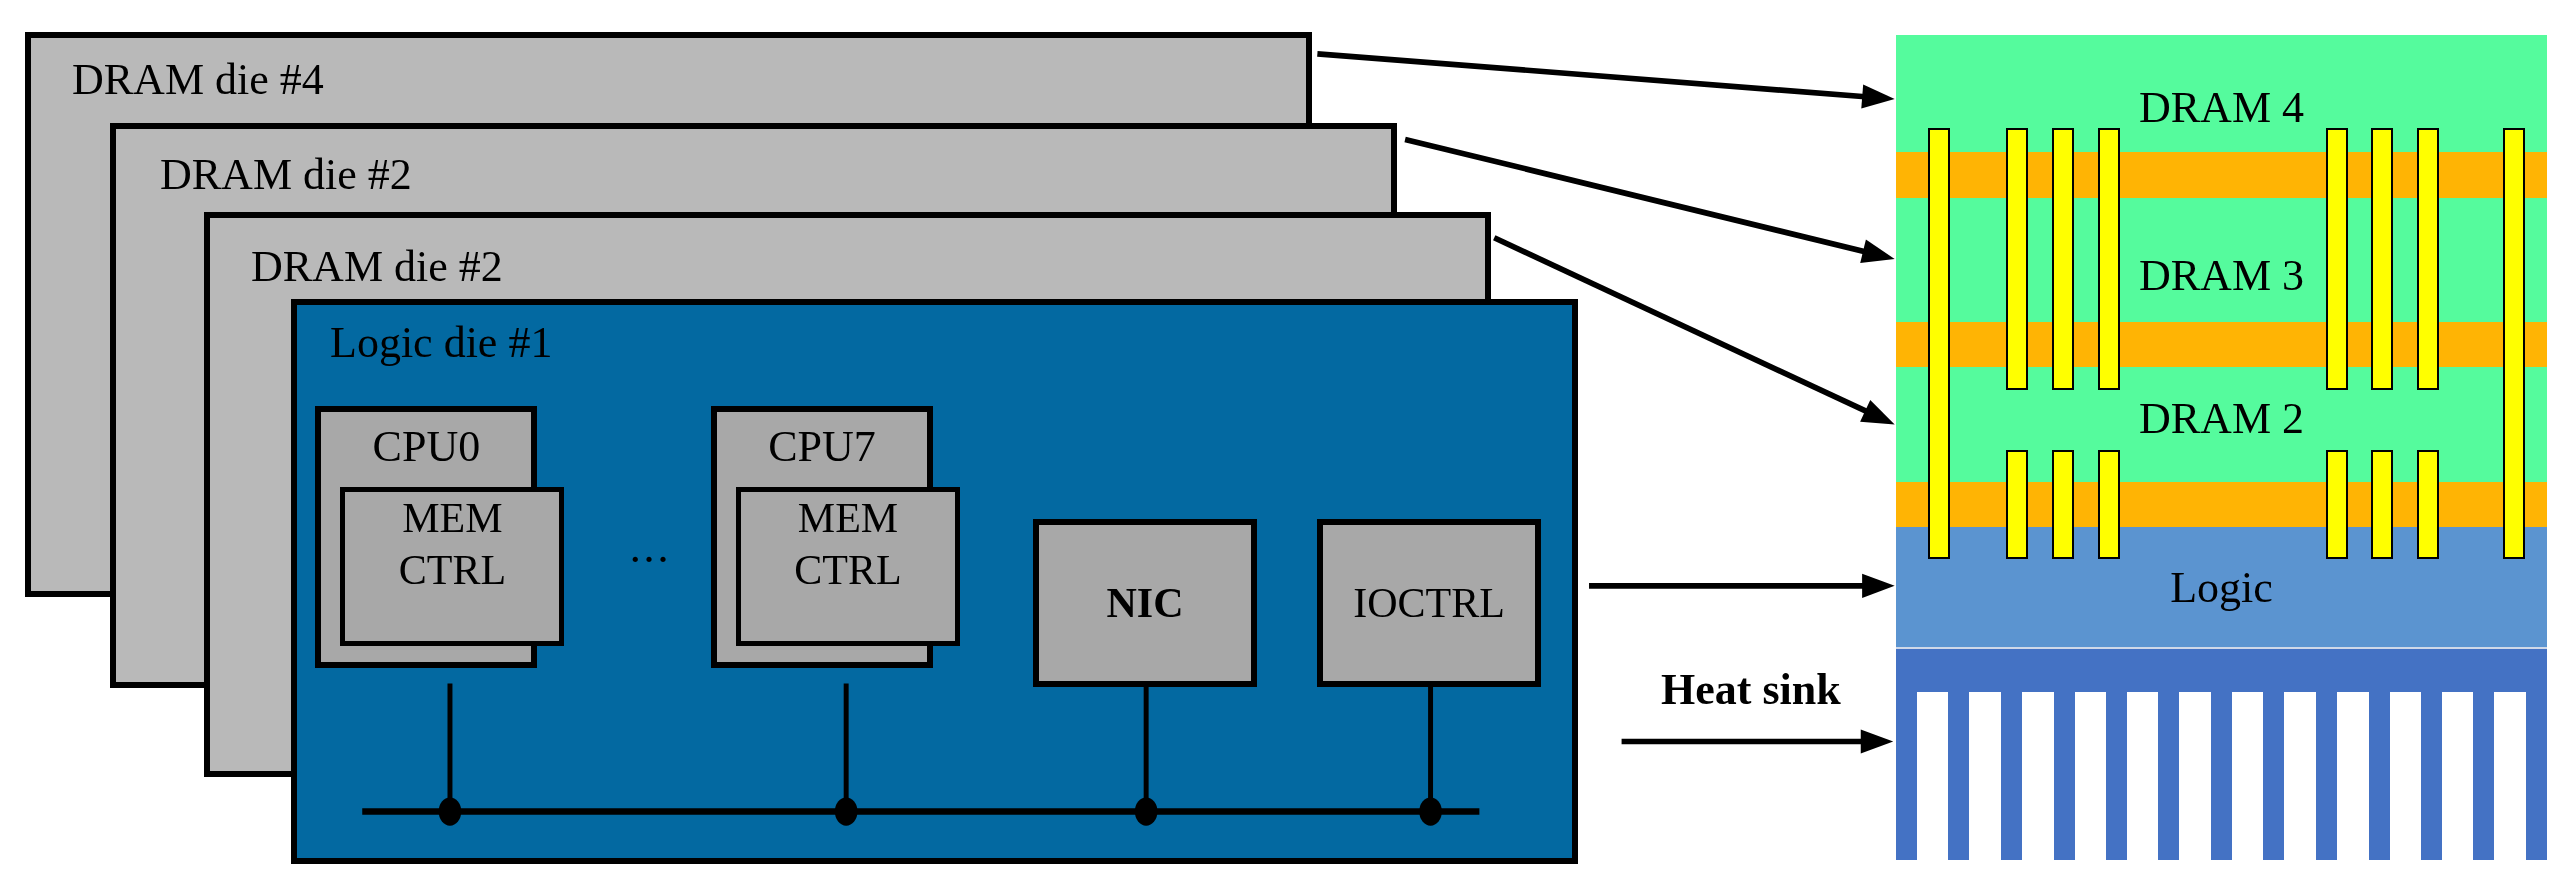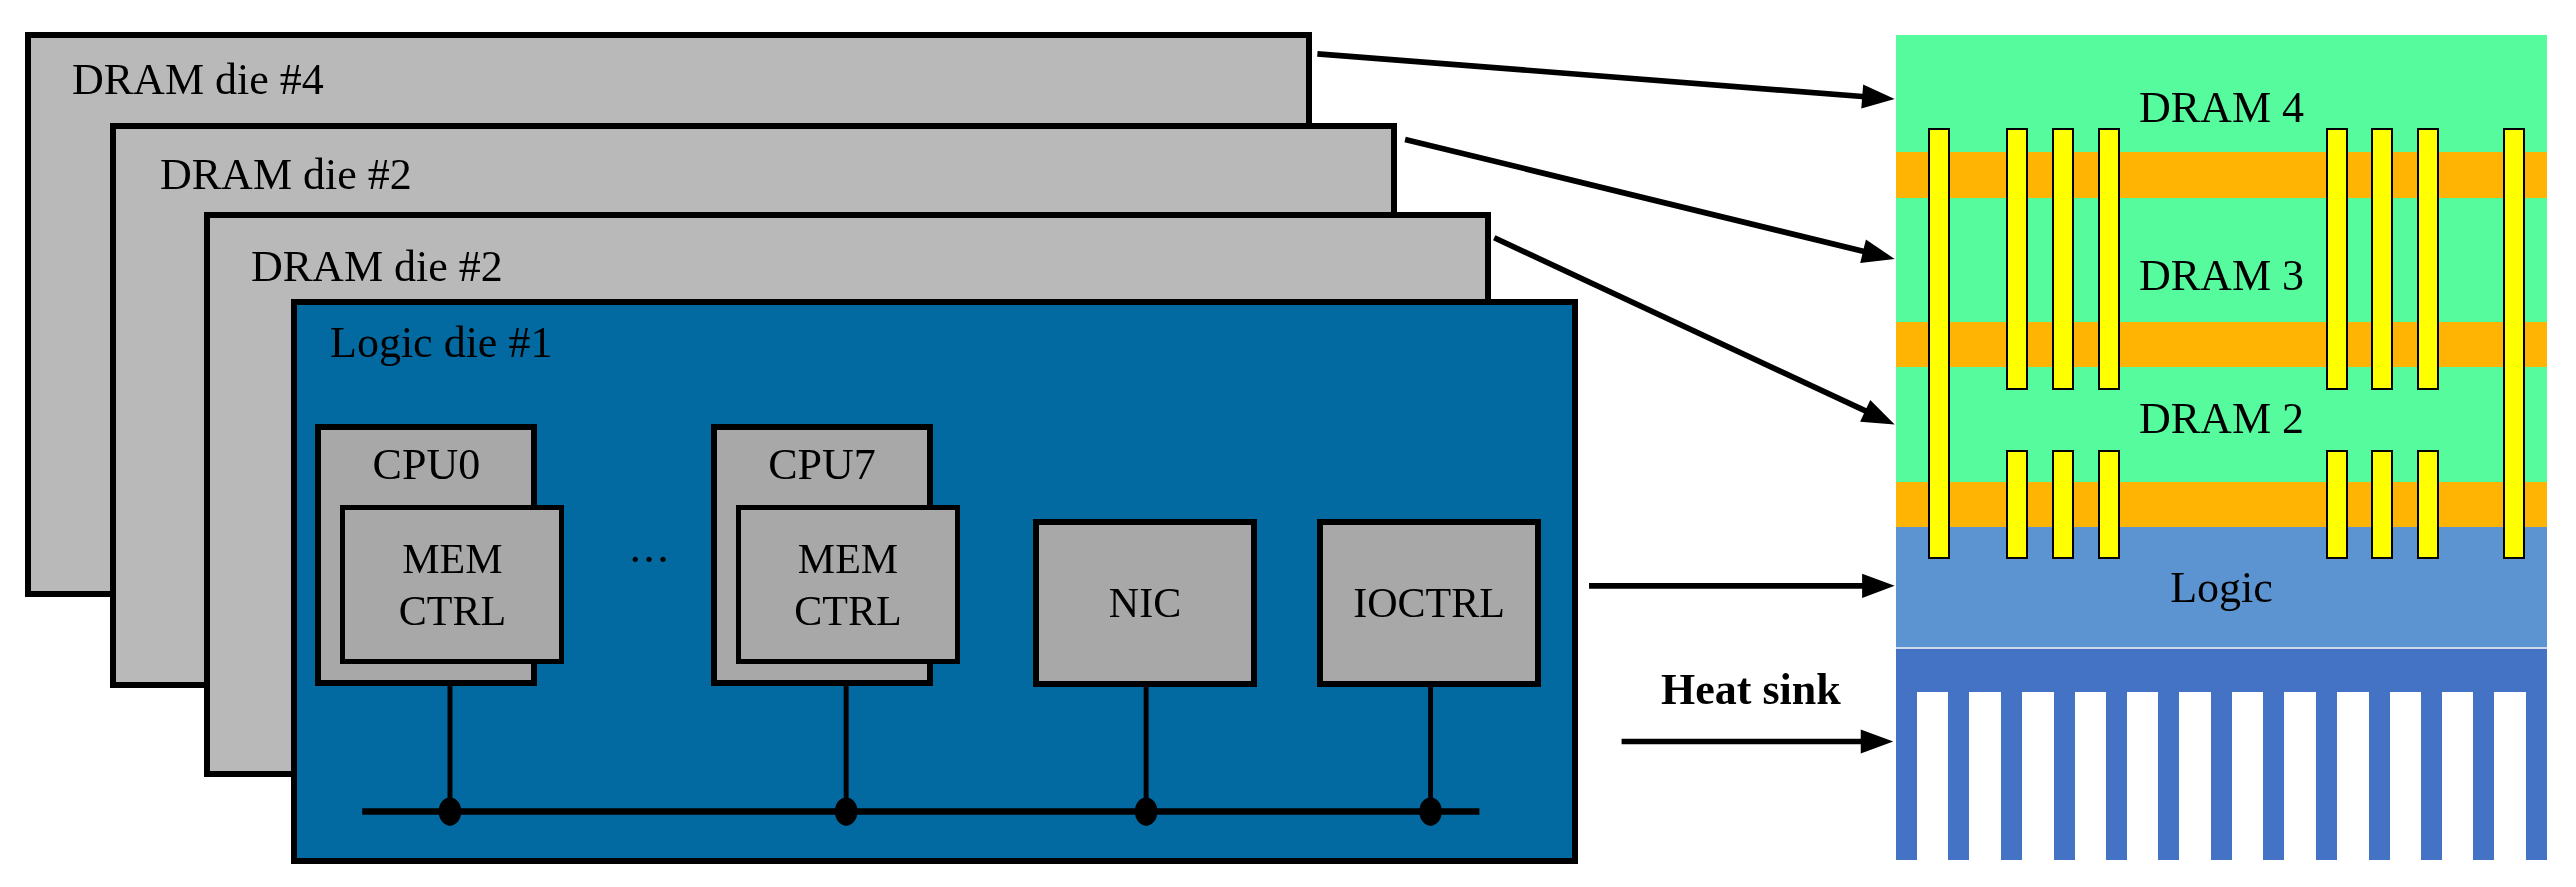--- a/index.html
+++ b/index.html
@@ -22,36 +22,36 @@
     position:absolute;font-size:44px;line-height:50px;white-space:nowrap;
   }
   .die-dram4 .die-label{left:41px;top:17px;}
   .die-dram3 .die-label{left:44px;top:21px;}
   .die-dram2 .die-label{left:41px;top:24px;}
   .die-logic .die-label{left:33px;top:12.7px;}
 
   .comp{
     position:absolute;background:var(--box-gray);border:6.4px solid var(--line-black);
   }
-  .cpu{width:222px;height:262px;top:119px;}
+  .cpu{width:222px;height:262px;top:101px;}
   .cpu0{left:18.4px;}
   .cpu7{left:414px;}
   .cpu-title{
     position:absolute;left:0;right:0;top:5.7px;text-align:center;
     font-size:44px;line-height:57px;
   }
   .memctrl{
     position:absolute;left:19px;top:75px;width:224px;height:159px;
     background:var(--box-gray);border:5.7px solid var(--line-black);
-    display:flex;flex-direction:column;align-items:center;justify-content:center;
+    display:flex;flex-direction:column;align-items:center;justify-content:flex-start;
     font-size:42px;line-height:52px;text-align:center;
   }
   .smallbox{width:224px;height:168px;top:214px;display:flex;align-items:center;justify-content:center;
     font-size:42px;line-height:53px;text-align:center;}
-  .nic{left:736px;}
+  .nic{left:736px;font-weight:bold;}
   .io{left:1020px;flex-direction:row;}
   .ellipsis{
     position:absolute;left:297px;top:218px;width:113px;text-align:center;
     font-size:44px;line-height:50px;letter-spacing:2.8px;
   }
 
   
   #section{position:absolute;left:1896px;top:35px;width:651px;height:825px;}
   .layer{position:relative;width:651px;}
   .lay-green{background:var(--dram-green);}

